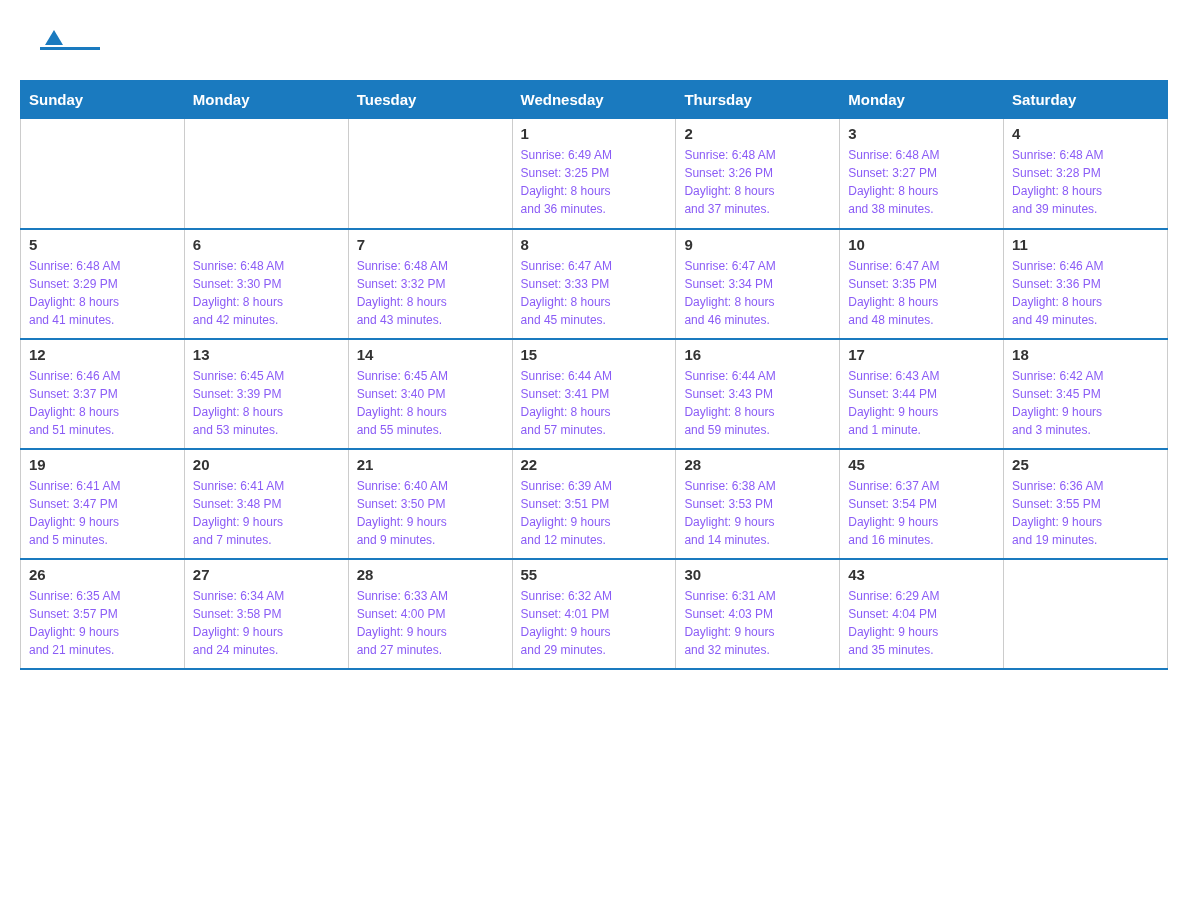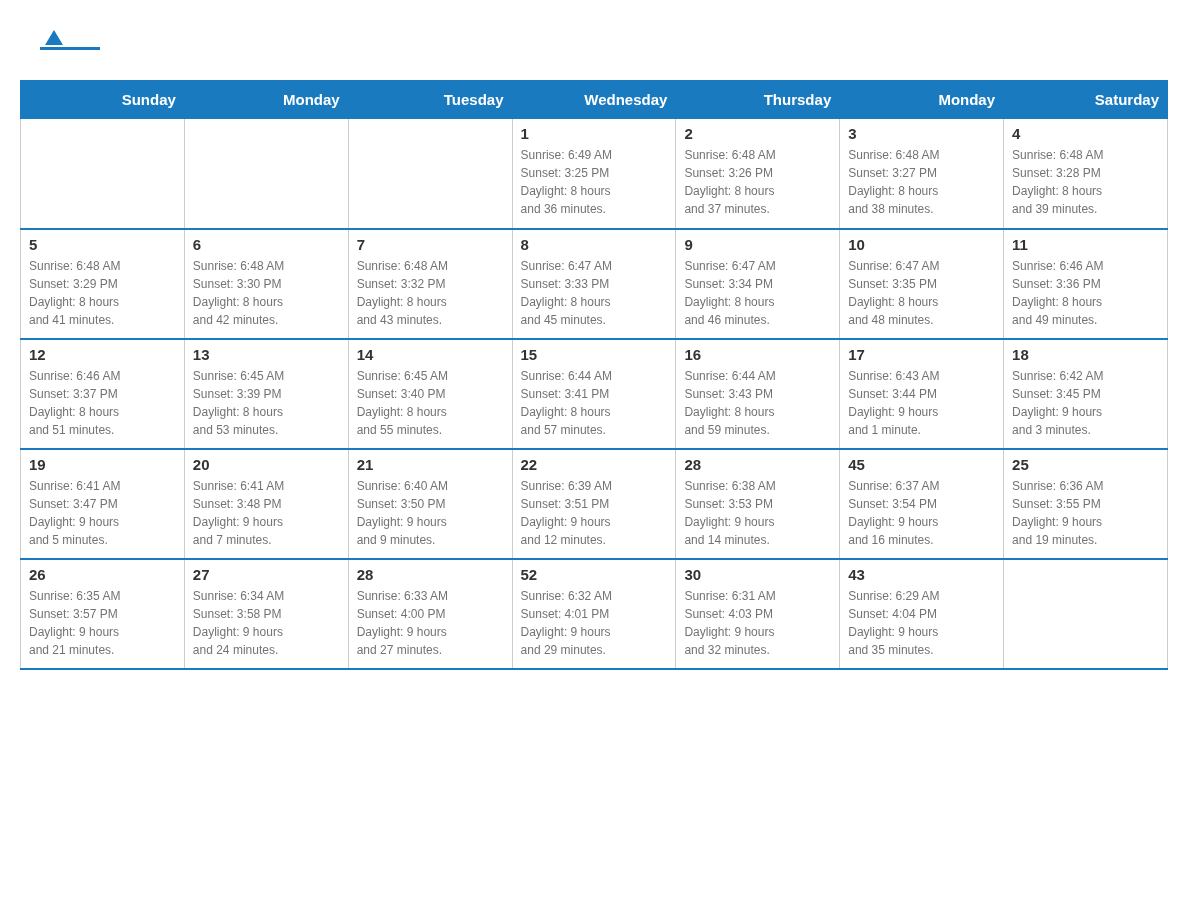--- a/index.html
+++ b/index.html
@@ -56,42 +56,42 @@
       width: 100%;
       border-collapse: collapse;
       table-layout: fixed;
     }
     .calendar-table thead tr th {
       background: #1a7abf;
       color: #fff;
       font-size: 15px;
       font-weight: bold;
       padding: 10px 8px;
-      text-align: right;
+      text-align: left;
       border: 1px solid #1a7abf;
     }
     .calendar-table tbody tr td {
       vertical-align: top;
       border: 1px solid #ccc;
       padding: 6px 8px;
       min-height: 100px;
       height: 110px;
     }
     .calendar-table tbody tr {
       border-bottom: 2px solid #1a7abf;
     }
     .day-number {
       font-size: 15px;
       font-weight: bold;
       color: #333;
       margin-bottom: 4px;
     }
     .day-info {
       font-size: 12px;
-      color: #737373;
+      color: #8b5cf6;
       line-height: 1.5;
     }
     .empty-cell {
       background: #fff;
     }
   </style>
 </head>
 <body>
 
 <div class="header">
@@ -242,21 +242,21 @@
         </td>
         <td>
           <div class="day-number">27</div>
           <div class="day-info">Sunrise: 6:34 AM<br>Sunset: 3:58 PM<br>Daylight: 9 hours<br>and 24 minutes.</div>
         </td>
         <td>
           <div class="day-number">28</div>
           <div class="day-info">Sunrise: 6:33 AM<br>Sunset: 4:00 PM<br>Daylight: 9 hours<br>and 27 minutes.</div>
         </td>
         <td>
-          <div class="day-number">52</div>
+          <div class="day-number">55</div>
           <div class="day-info">Sunrise: 6:32 AM<br>Sunset: 4:01 PM<br>Daylight: 9 hours<br>and 29 minutes.</div>
         </td>
         <td>
           <div class="day-number">30</div>
           <div class="day-info">Sunrise: 6:31 AM<br>Sunset: 4:03 PM<br>Daylight: 9 hours<br>and 32 minutes.</div>
         </td>
         <td>
           <div class="day-number">43</div>
           <div class="day-info">Sunrise: 6:29 AM<br>Sunset: 4:04 PM<br>Daylight: 9 hours<br>and 35 minutes.</div>
         </td>

